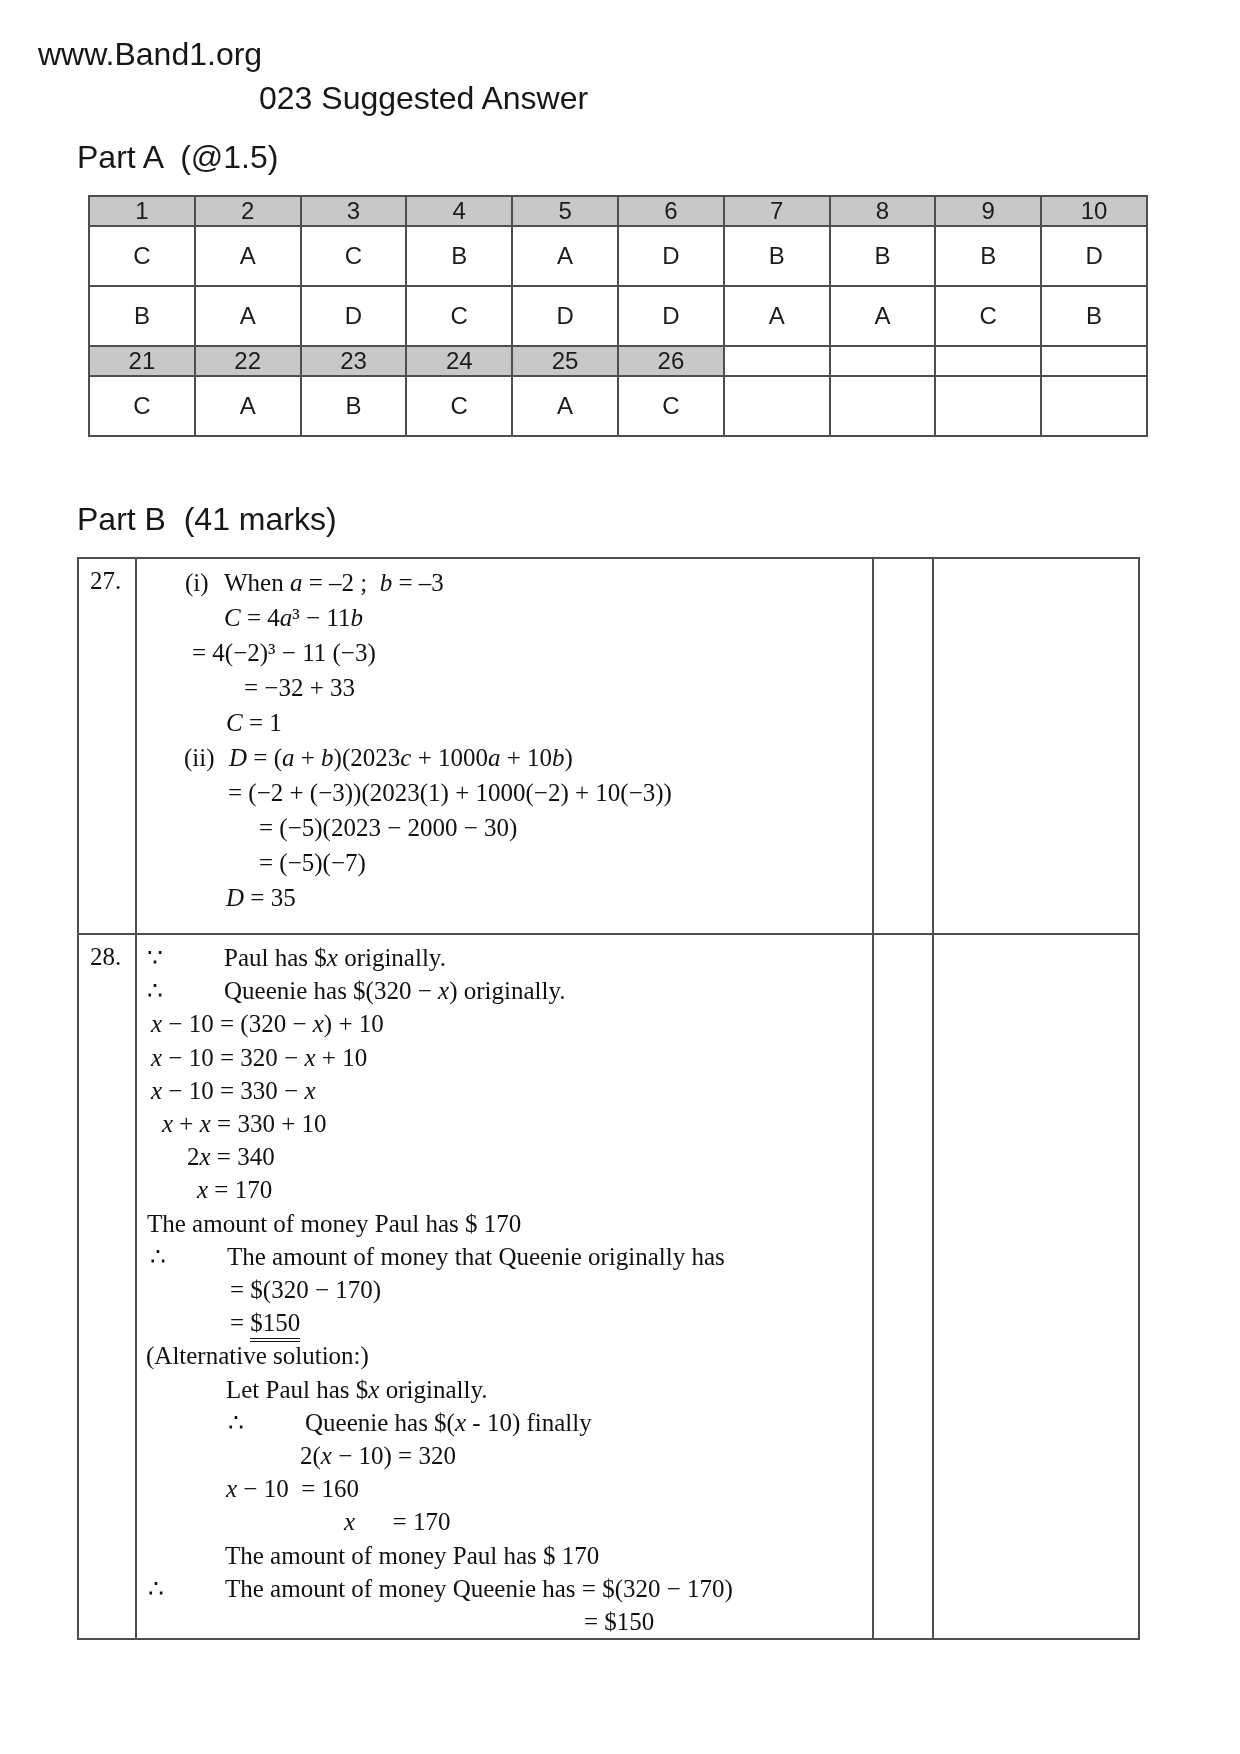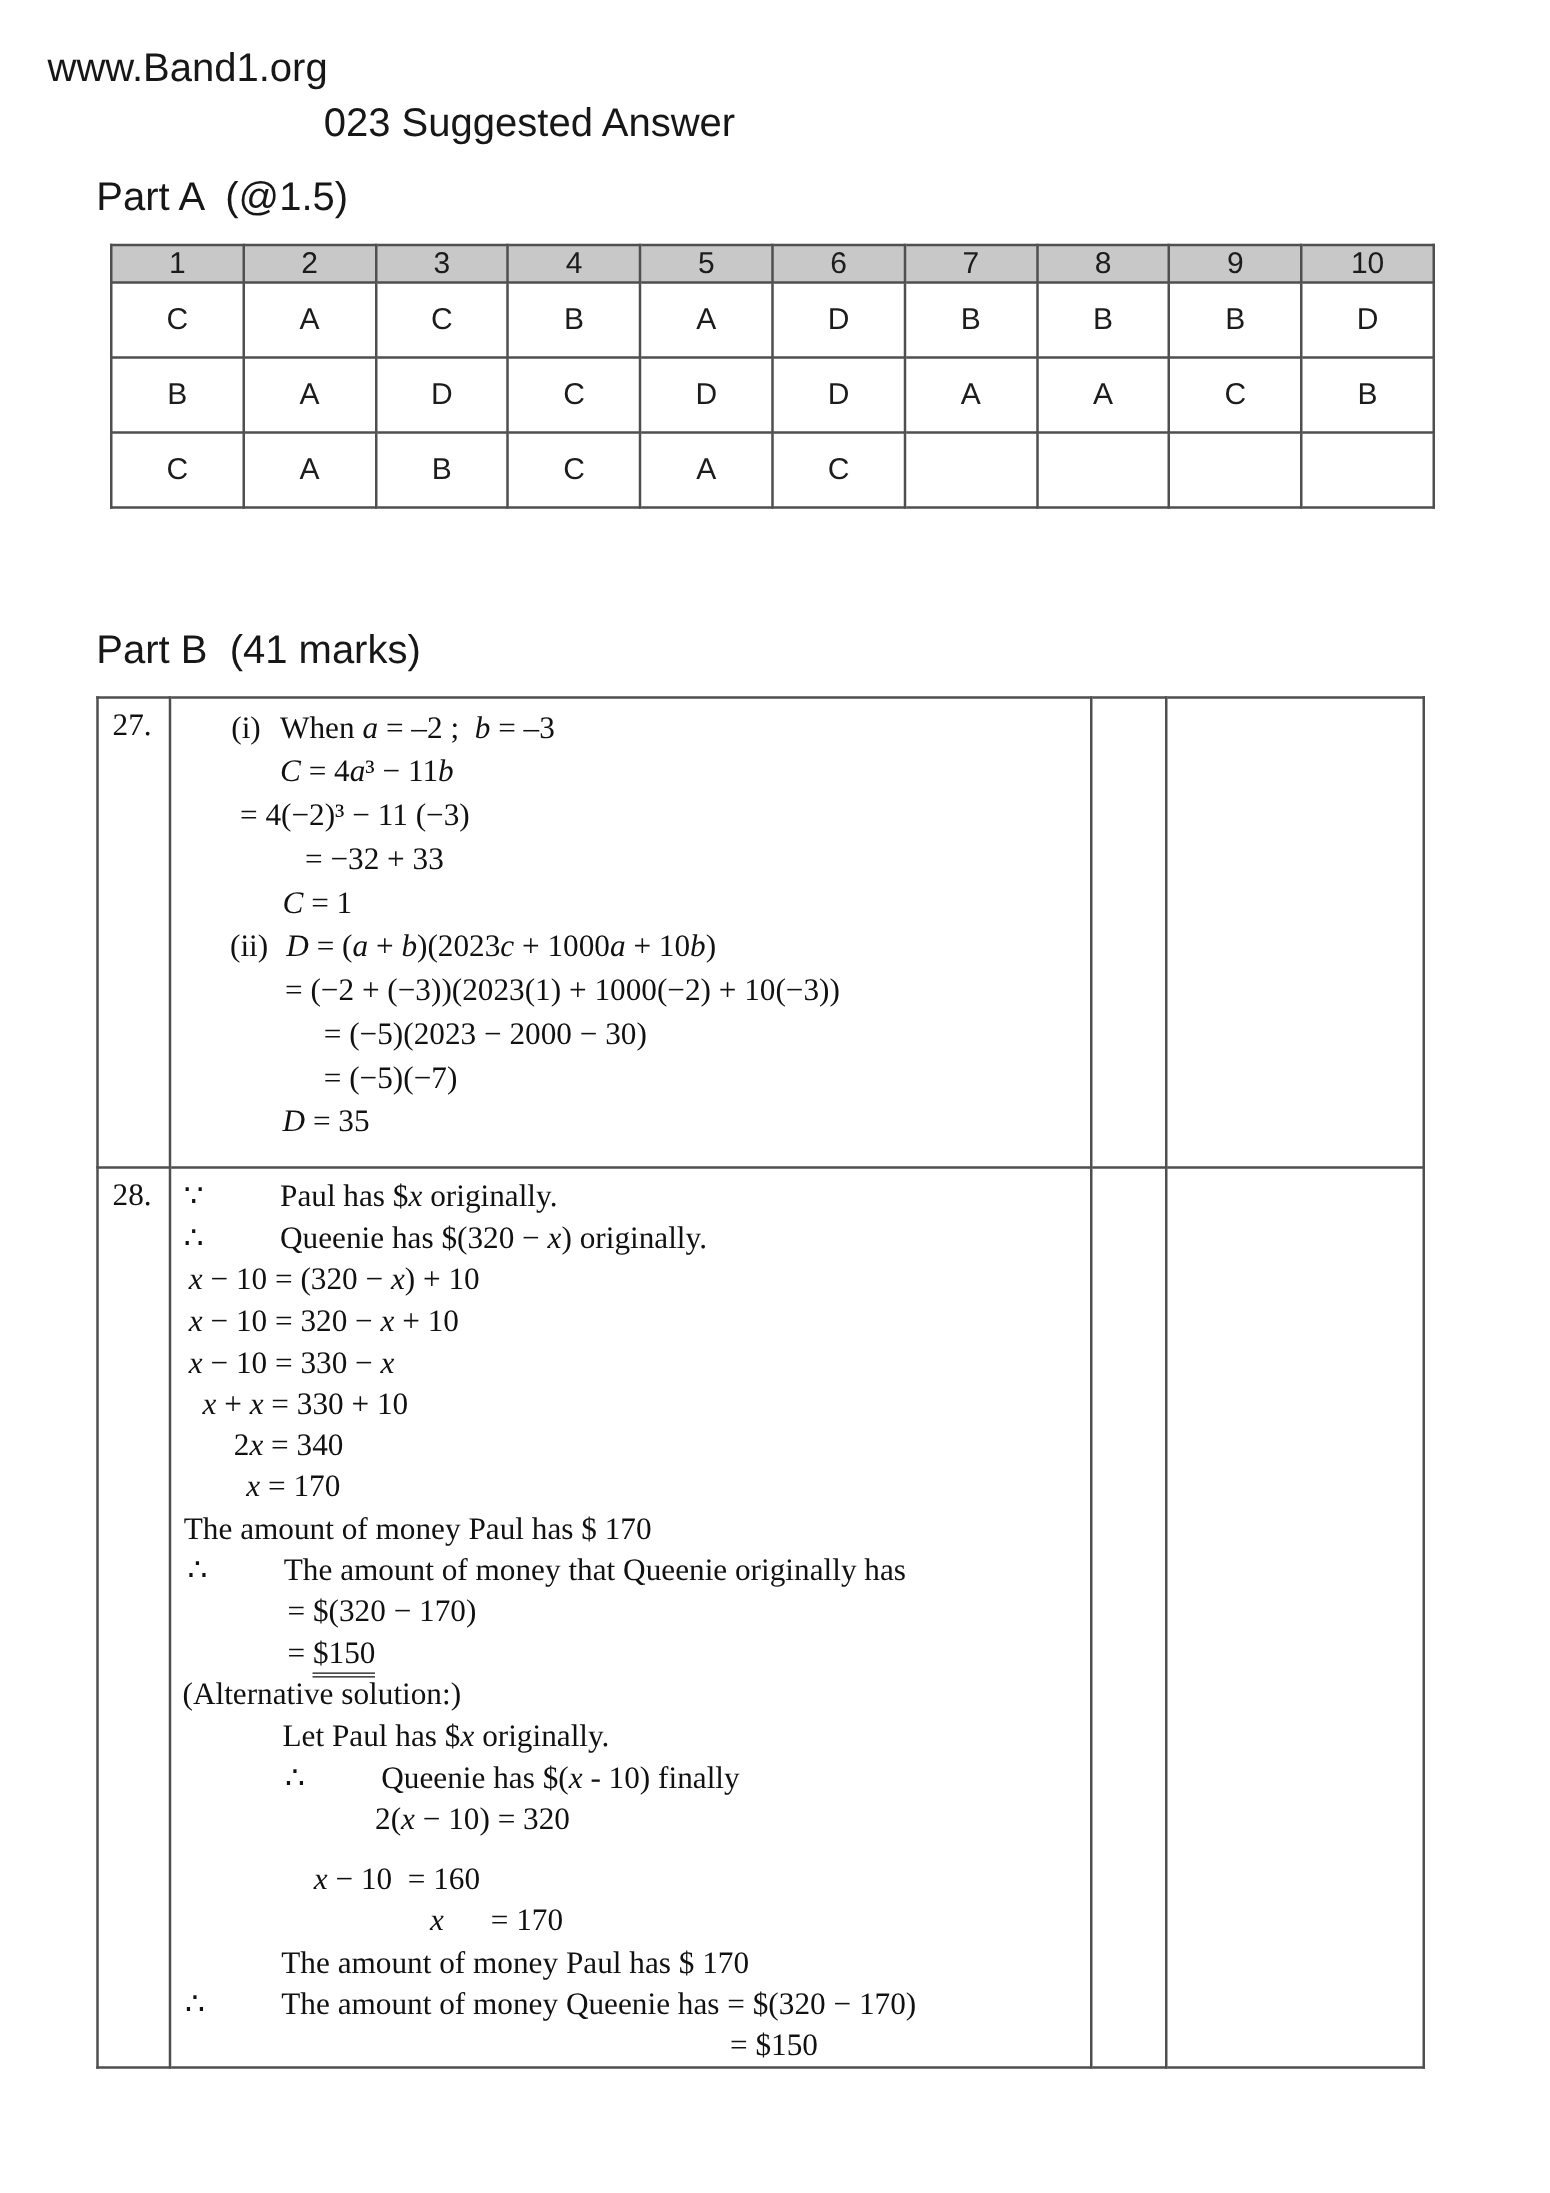--- a/index.html
+++ b/index.html
@@ -79,20 +79,32 @@
           <td>A</td>
           <td>D</td>
           <td>C</td>
           <td>D</td>
           <td>D</td>
           <td>A</td>
           <td>A</td>
           <td>C</td>
           <td>B</td>
         </tr>
+        <tr class="hrow">
+          <td>21</td>
+          <td>22</td>
+          <td>23</td>
+          <td>24</td>
+          <td>25</td>
+          <td>26</td>
+          <td class="blank"></td>
+          <td class="blank"></td>
+          <td class="blank"></td>
+          <td class="blank"></td>
+        </tr>
         <tr class="arow">
           <td>C</td>
           <td>A</td>
           <td>B</td>
           <td>C</td>
           <td>A</td>
           <td>C</td>
           <td></td>
           <td></td>
           <td></td>
@@ -140,21 +152,21 @@
             <div class="line" style="padding-left: 50px;">2<i>x</i> = 340</div>
             <div class="line" style="padding-left: 60px;"><i>x</i> = 170</div>
             <div class="line" style="padding-left: 10px;">The amount of money Paul has $ 170</div>
             <div class="line" style="padding-left: 13px;"><span class="mk" style="width:77px">∴</span>The amount of money that Queenie originally has</div>
             <div class="line" style="padding-left: 93px;">= $(320 − 170)</div>
             <div class="line" style="padding-left: 93px;">= <span class="du">$150</span></div>
             <div class="line" style="padding-left: 9px;">(Alternative solution:)</div>
             <div class="line" style="padding-left: 89px;">Let Paul has $<i>x</i> originally.</div>
             <div class="line" style="padding-left: 91px;"><span class="mk" style="width:77px">∴</span>Queenie has $(<i>x</i> - 10) finally</div>
             <div class="line" style="padding-left: 163px;">2(<i>x</i> − 10) = 320</div>
-            <div class="line" style="padding-left: 114px; margin-top: 15px;"><i>x</i> − 10  = 160</div>
+            <div class="line" style="padding-left: 89px;"><i>x</i> − 10  = 160</div>
             <div class="line" style="padding-left: 207px;"><i>x</i>      = 170</div>
             <div class="line" style="padding-left: 88px;">The amount of money Paul has $ 170</div>
             <div class="line" style="padding-left: 11px;"><span class="mk" style="width:77px">∴</span>The amount of money Queenie has = $(320 − 170)</div>
             <div class="line" style="padding-left: 447px;">= $150</div>
           </td>
           <td></td>
           <td></td>
         </tr>
       </tbody>
   </table>

